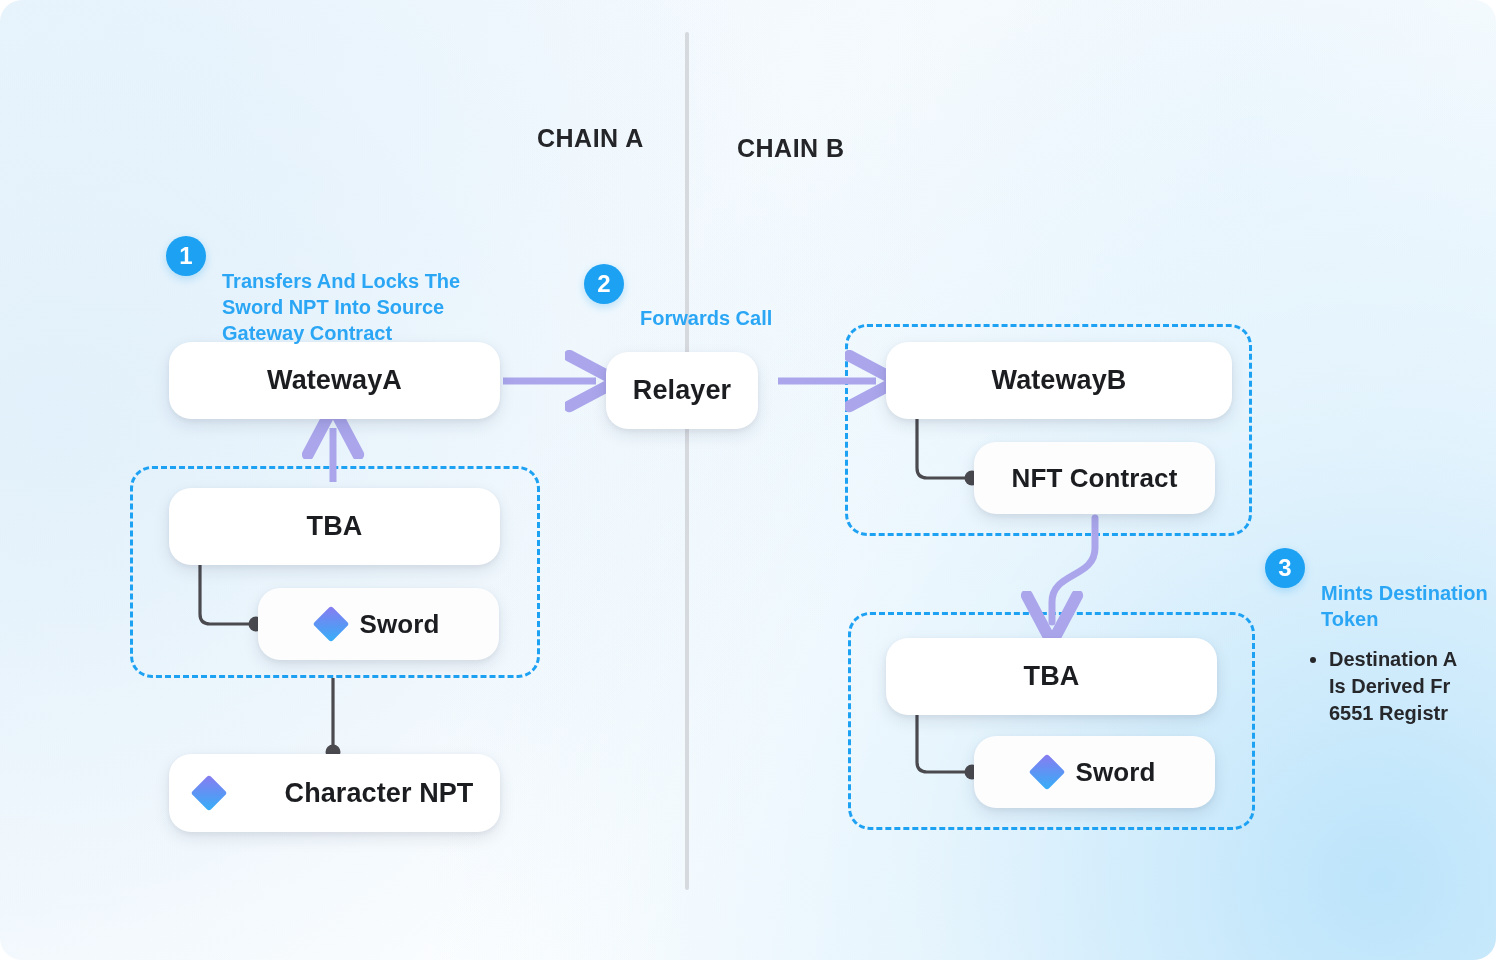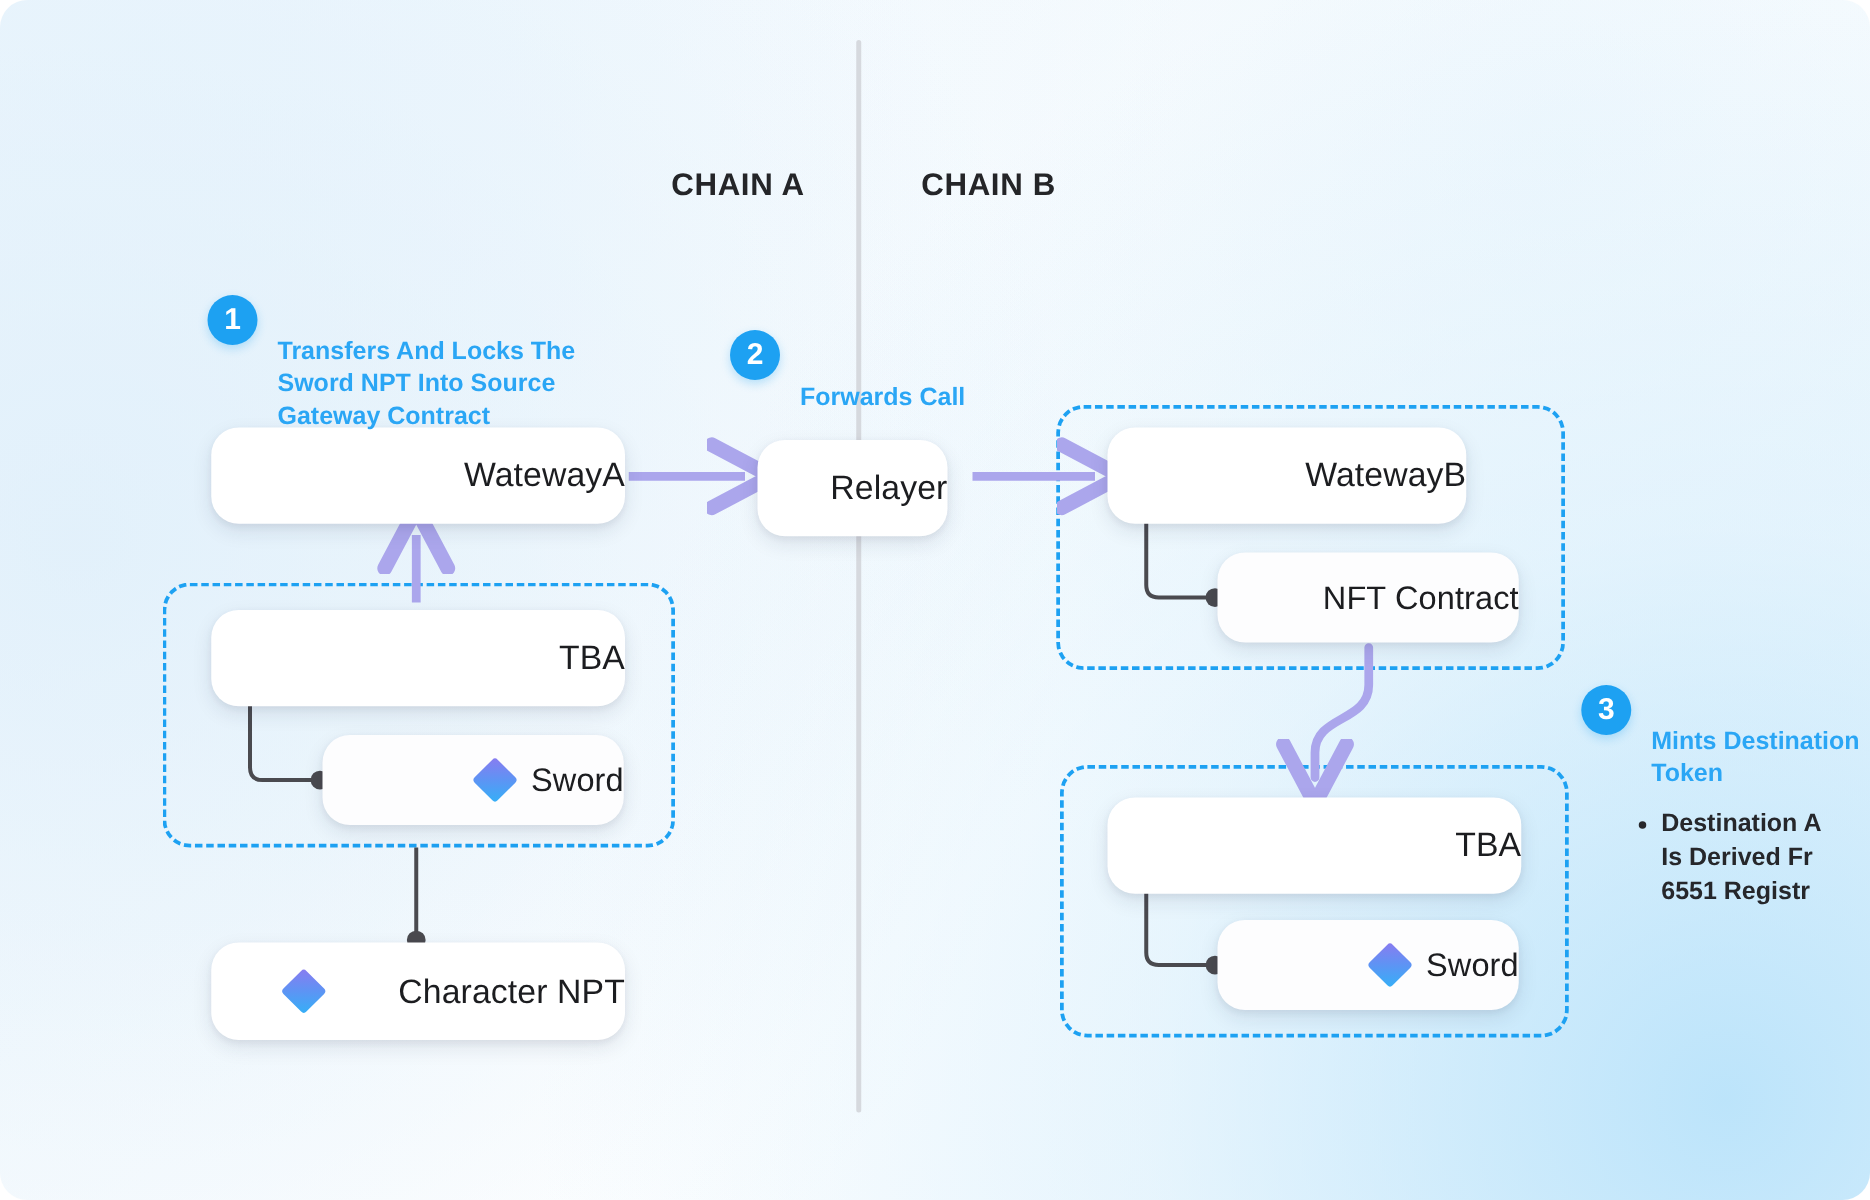--- a/index.html
+++ b/index.html
@@ -40,21 +40,21 @@
   }
 
   .chain-label {
     position: absolute;
     font-size: 25px;
     font-weight: bold;
     letter-spacing: 0.5px;
     color: #242528;
     white-space: nowrap;
   }
-  #chain-a { left: 537px; top: 134px; }
+  #chain-a { left: 537px; top: 124px; }
   #chain-b { left: 737px; top: 134px; }
 
   
   .dashed-group {
     position: absolute;
     border: 3px dashed #1da1f2;
     border-radius: 22px;
     box-sizing: border-box;
   }
   #group-chain-a-tba { left: 130px; top: 466px; width: 410px; height: 212px; }
@@ -63,38 +63,38 @@
 
   
   .node {
     position: absolute;
     box-sizing: border-box;
     background: #ffffff;
     border-radius: 22px;
     box-shadow: 0 6px 16px rgba(28,40,64,0.10), 0 2px 5px rgba(28,40,64,0.06);
     display: flex;
     align-items: center;
-    justify-content: flex-end;
+    justify-content: center;
     color: #1c1d20;
     font-size: 27px;
-    font-weight: 400;
+    font-weight: 700;
     letter-spacing: 0.1px;
   }
   .node.sub {
     font-size: 26px;
     background: #fdfdfe;
   }
   .node .lbl { white-space: nowrap; }
 
   #node-gateway-a  { left: 169px; top: 342px; width: 331px; height: 77px; }
   #node-tba-a      { left: 169px; top: 488px; width: 331px; height: 77px; }
   #node-sword-a    { left: 258px; top: 588px; width: 241px; height: 72px; }
   #node-character  { left: 169px; top: 754px; width: 331px; height: 78px; gap: 47px; }
   #node-relayer    { left: 606px; top: 352px; width: 152px; height: 77px; }
-  #node-gateway-b  { left: 886px; top: 342px; width: 287px; height: 77px; }
+  #node-gateway-b  { left: 886px; top: 342px; width: 346px; height: 77px; }
   #node-nft        { left: 974px; top: 442px; width: 241px; height: 72px; }
   #node-tba-b      { left: 886px; top: 638px; width: 331px; height: 77px; }
   #node-sword-b    { left: 974px; top: 736px; width: 241px; height: 72px; }
 
   
   .diamond {
     width: 26px;
     height: 26px;
     margin-right: 16px;
     flex: none;

